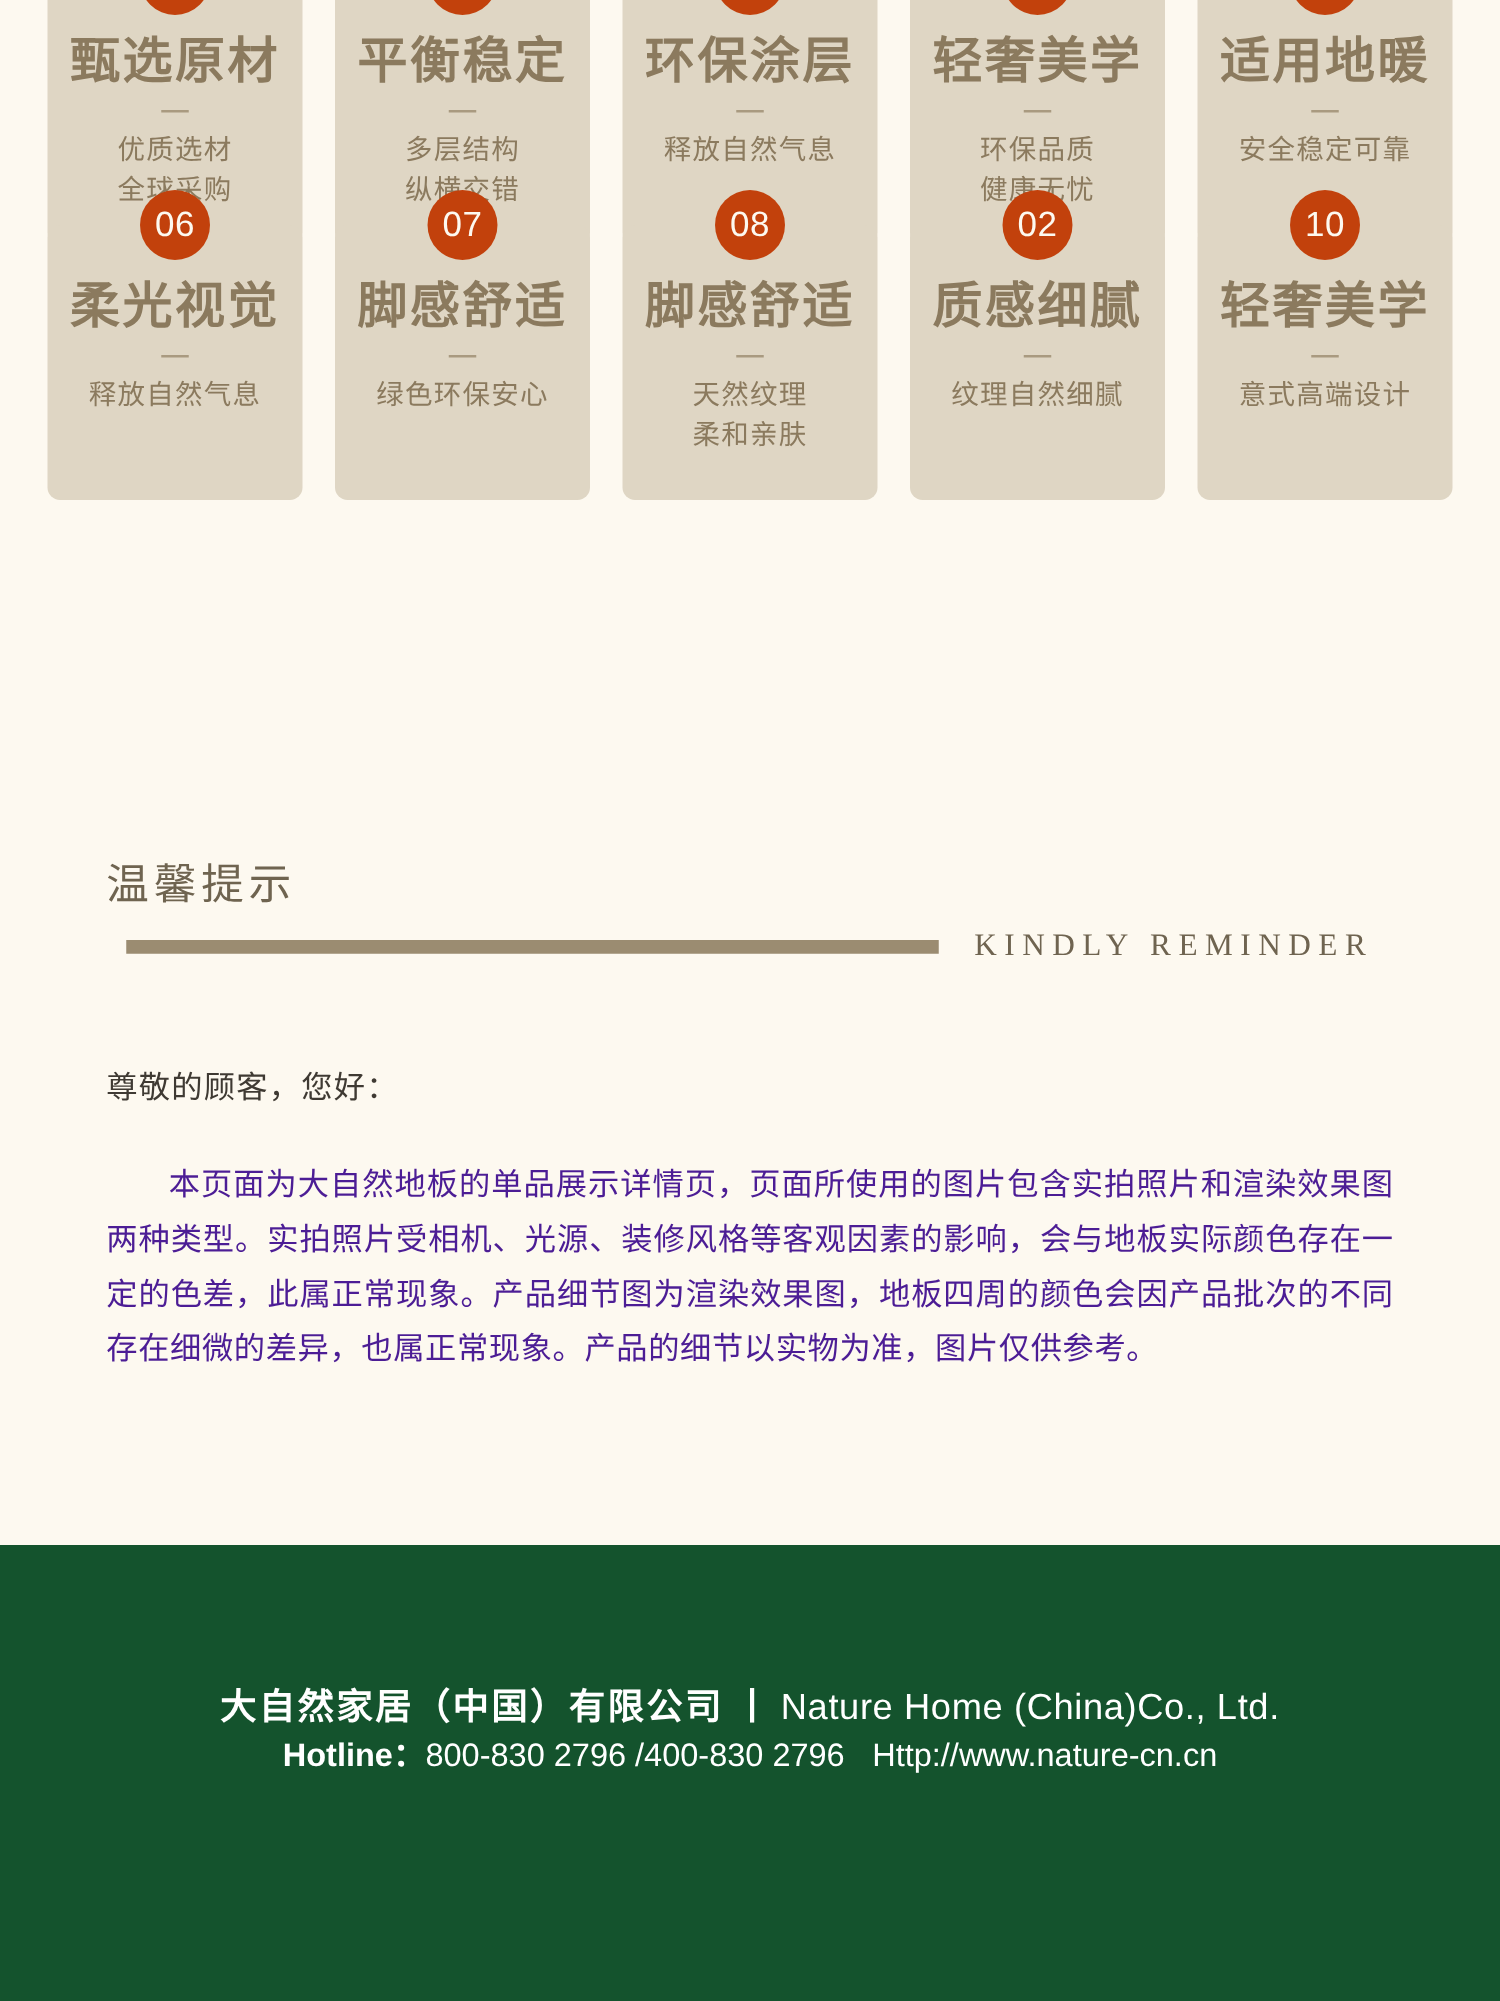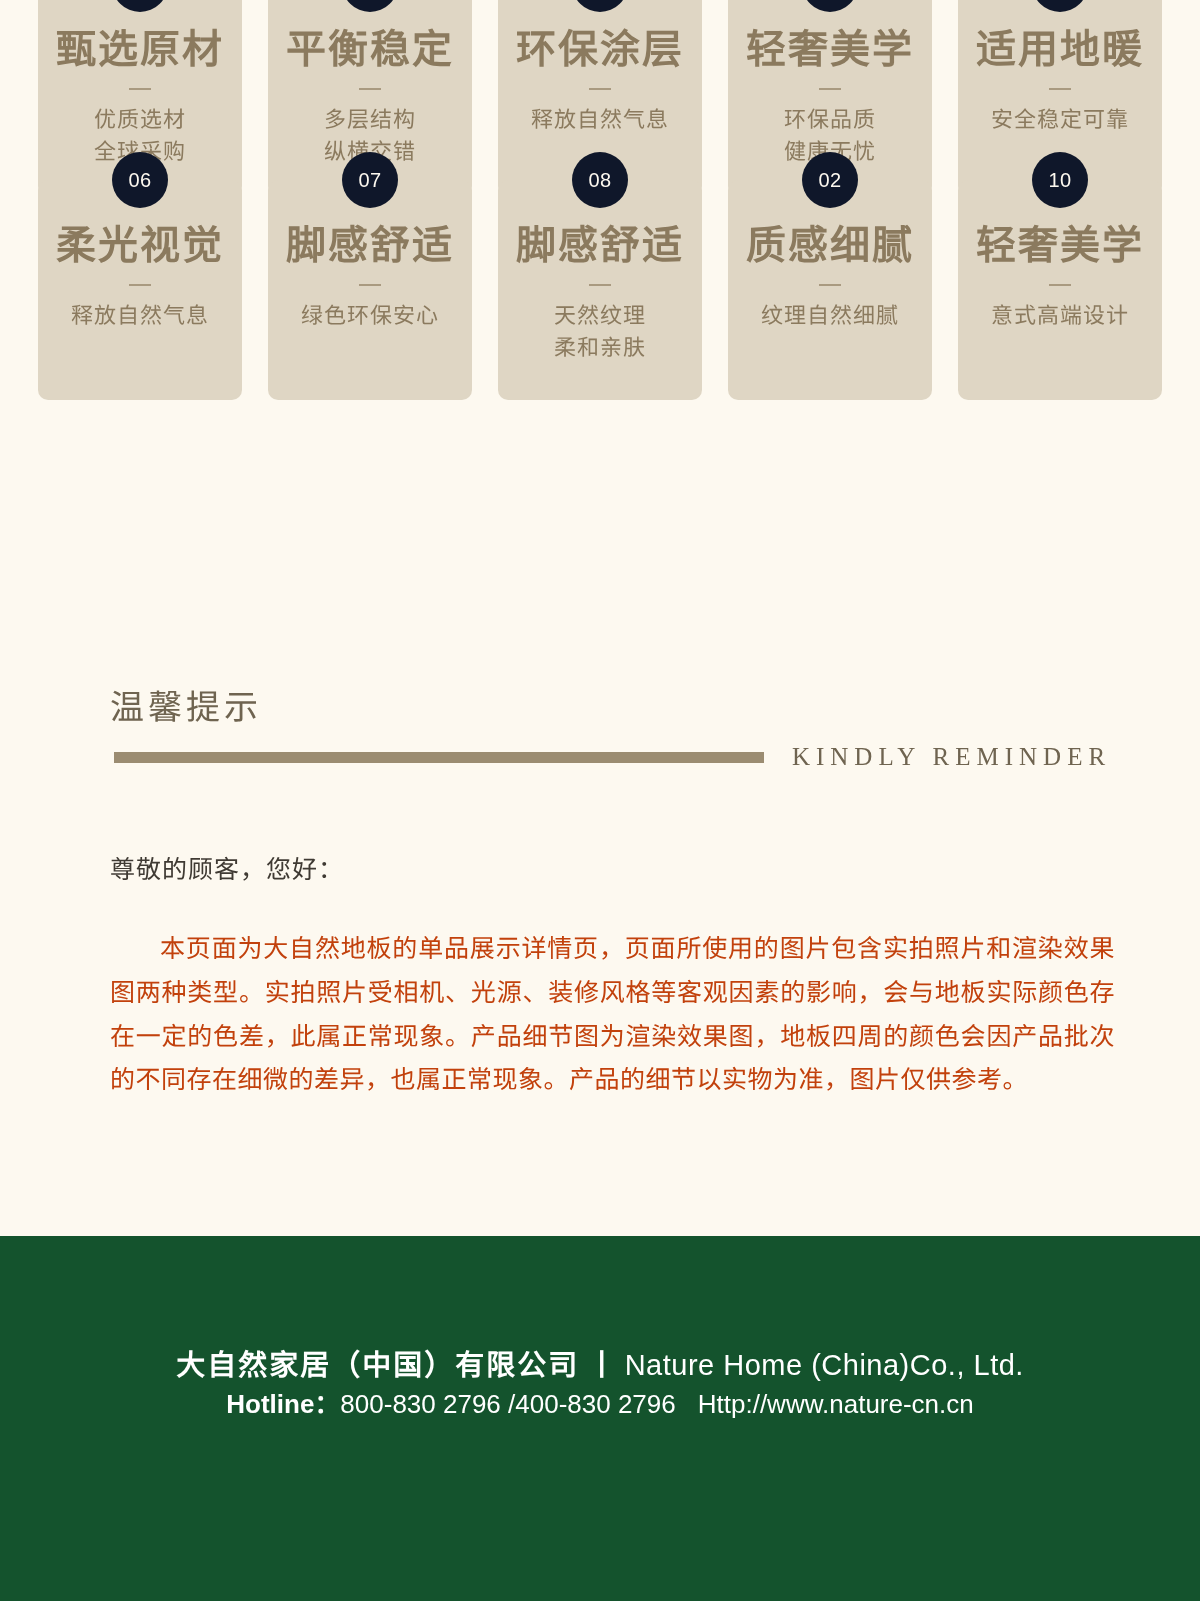--- a/index.html
+++ b/index.html
@@ -31,23 +31,23 @@
     height: 220px;
     position: relative;
     text-align: center;
     box-sizing: border-box;
     padding-top: 0;
   }
   .card .badge {
     width: 56px;
     height: 56px;
     border-radius: 50%;
-    background: #0f172a;
+    background: #c2410c;
     color: #fdf9f0;
-    font-size: 20px;
+    font-size: 28px;
     line-height: 56px;
     margin: -28px auto 0 auto;
     font-family: "Liberation Sans", sans-serif;
     letter-spacing: 0.5px;
   }
   .card .title {
     font-size: 40px;
     font-weight: bold;
     color: #8b7a5e;
     margin-top: 14px;
@@ -72,21 +72,20 @@
   
   .row1 .card {
     height: 212px;
   }
 
   
   .reminder {
     margin-top: 280px;
     padding: 0 85px;
     box-sizing: border-box;
-    margin-left: 25px;
   }
   .reminder-heading {
     font-size: 34px;
     color: #6f6450;
     letter-spacing: 4px;
     margin-bottom: 14px;
   }
   .reminder-bar-row {
     display: flex;
     align-items: center;
@@ -108,21 +107,21 @@
   .salutation {
     margin-top: 78px;
     font-size: 25px;
     color: #3f3a33;
     letter-spacing: 1px;
   }
   .body-text {
     margin-top: 42px;
     font-size: 25px;
     line-height: 1.75;
-    color: #c2410c;
+    color: #4c1d95;
     text-indent: 2em;
     text-align: justify;
     letter-spacing: 0.5px;
   }
 
   
   .footer {
     position: absolute;
     left: 0;
     bottom: 0;

